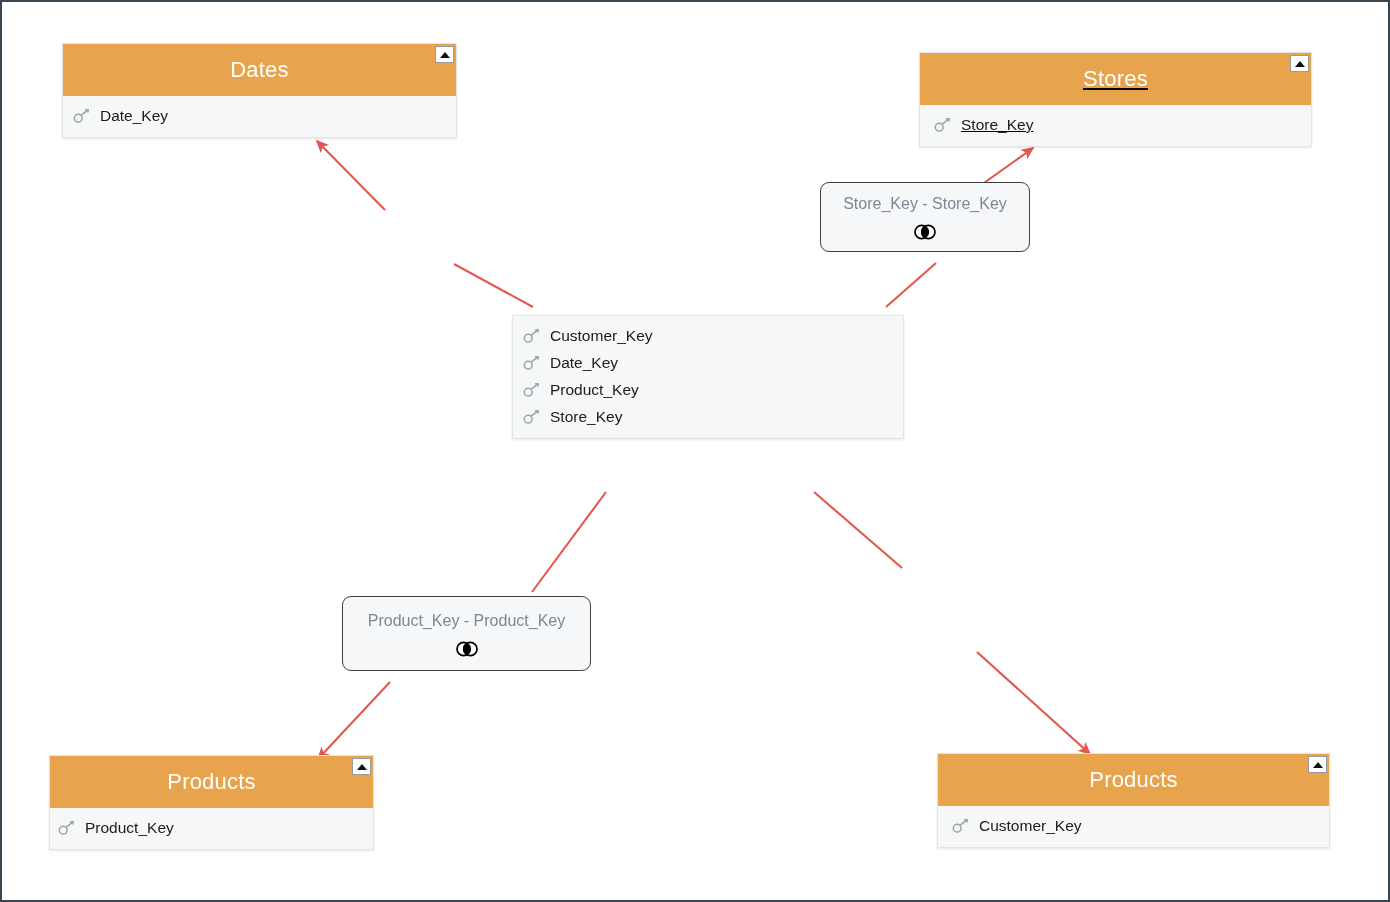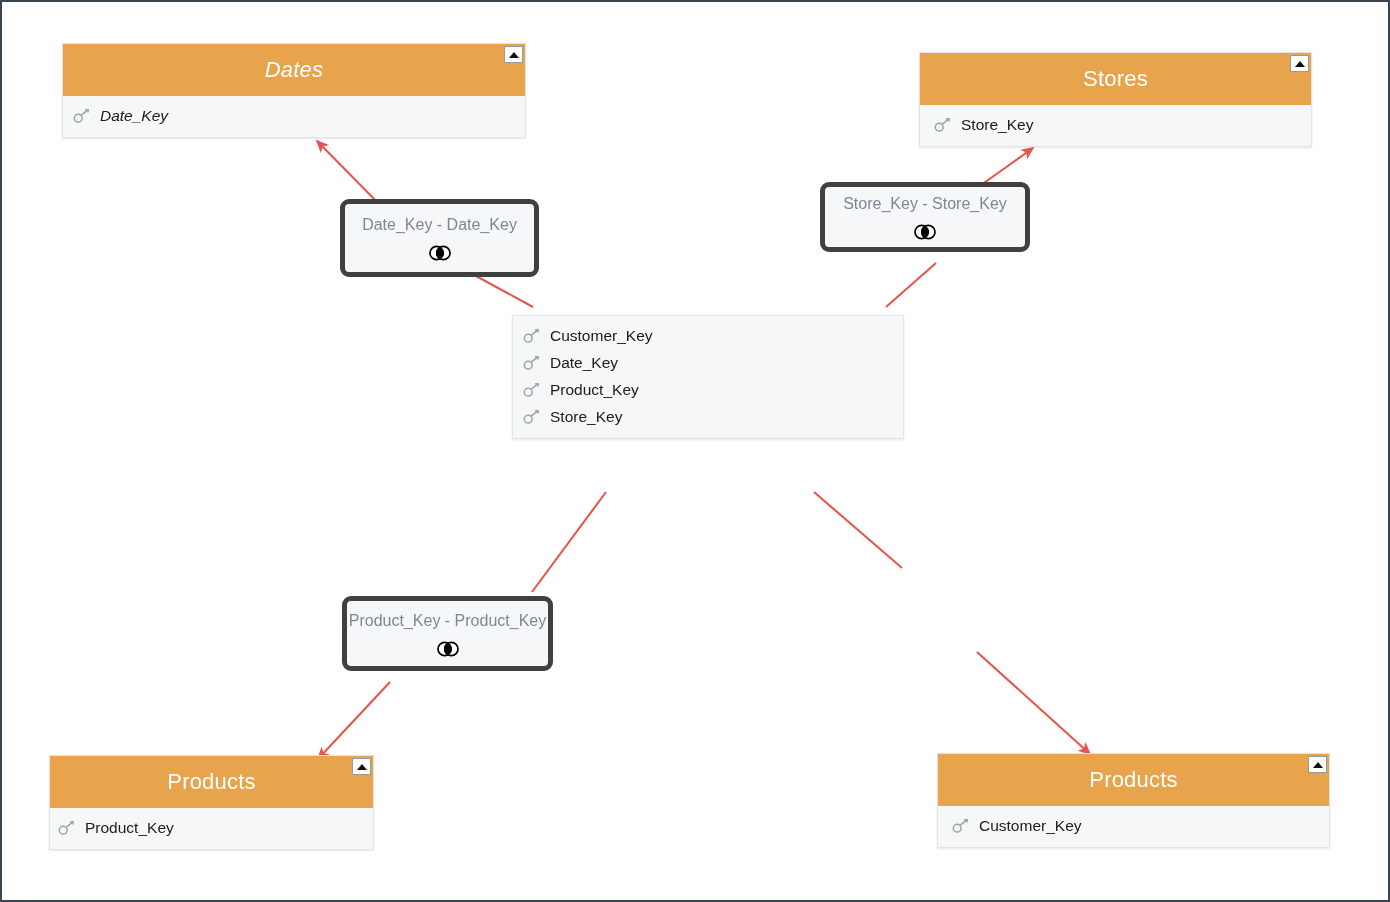--- a/index.html
+++ b/index.html
@@ -89,21 +89,21 @@
     color: #1b1b1b;
     line-height: 1;
     white-space: nowrap;
   }
 
   
   .rel-node {
     position: absolute;
     box-sizing: border-box;
     background: #f6f7f8;
-    border: 5px solid #404040;
+    border: 1px solid #404040;
     border-radius: 9px;
     display: flex;
     flex-direction: column;
     align-items: center;
     justify-content: center;
     padding: 8px 18px 6px 18px;
   }
   .rel-label {
     font-size: 16px;
     color: #7d8794;
@@ -142,41 +142,41 @@
       <line x1="604" y1="490" x2="530" y2="590" stroke="#e2584f" stroke-width="2.1"></line>
       <line x1="388" y1="680" x2="316" y2="757" stroke="#e2584f" stroke-width="2.1" marker-end="url(#arrowhead)"></line>
     </g>
 
     <g>
       <line x1="812" y1="490" x2="900" y2="566" stroke="#e2584f" stroke-width="2.1"></line>
       <line x1="975" y1="650" x2="1088" y2="752" stroke="#e2584f" stroke-width="2.1" marker-end="url(#arrowhead)"></line>
     </g>
   </svg>
 
-  <div class="table-node" style="left:60px; top:41px; width:464px;font-style:italic;">
+  <div class="table-node" style="left:60px; top:41px; width:395px;">
     <div class="table-header">
       <div class="table-title">Dates</div>
       <div class="collapse-btn">
           <div class="tri"></div>
         </div>
     </div>
     <div class="table-body">
       <div class="field-row">
         <svg class="key-icon" viewBox="0 0 18 16" xmlns="http://www.w3.org/2000/svg">
           <circle cx="5.2" cy="10.2" r="3.9" fill="none" stroke="#9aa3b0" stroke-width="1.5"></circle>
           <line x1="7.9" y1="7.4" x2="15.4" y2="1.6" stroke="#9aa3b0" stroke-width="1.5"></line>
           <line x1="12.0" y1="1.9" x2="15.6" y2="1.9" stroke="#9aa3b0" stroke-width="1.5"></line>
           <line x1="15.0" y1="1.1" x2="15.0" y2="4.4" stroke="#9aa3b0" stroke-width="1.5"></line>
         </svg>
         <span class="field-name">Date_Key</span>
       </div>
     </div>
   </div>
 
-  <div class="table-node" style="left:917px; top:50px; width:393px;">
+  <div class="table-node" style="left:917px; top:50px; width:393px;text-decoration:underline;">
     <div class="table-header">
       <div class="table-title">Stores</div>
       <div class="collapse-btn">
           <div class="tri"></div>
         </div>
     </div>
     <div class="table-body">
       <div class="field-row" style="padding-left:14px;">
         <svg class="key-icon" viewBox="0 0 18 16" xmlns="http://www.w3.org/2000/svg">
           <circle cx="5.2" cy="10.2" r="3.9" fill="none" stroke="#9aa3b0" stroke-width="1.5"></circle>
@@ -263,39 +263,31 @@
           <circle cx="5.2" cy="10.2" r="3.9" fill="none" stroke="#9aa3b0" stroke-width="1.5"></circle>
           <line x1="7.9" y1="7.4" x2="15.4" y2="1.6" stroke="#9aa3b0" stroke-width="1.5"></line>
           <line x1="12.0" y1="1.9" x2="15.6" y2="1.9" stroke="#9aa3b0" stroke-width="1.5"></line>
           <line x1="15.0" y1="1.1" x2="15.0" y2="4.4" stroke="#9aa3b0" stroke-width="1.5"></line>
         </svg>
         <span class="field-name">Customer_Key</span>
       </div>
     </div>
   </div>
 
-  <div class="rel-node" style="left:338px; top:197px; width:199px; height:78px;">
-    <div class="rel-label">Date_Key - Date_Key</div>
-    <svg class="join-icon" viewBox="0 0 26 16" xmlns="http://www.w3.org/2000/svg">
-      <circle cx="9.6" cy="8" r="6.6" fill="#ffffff" stroke="#000000" stroke-width="1.7"></circle>
-      <circle cx="16.4" cy="8" r="6.6" fill="#ffffff" stroke="#000000" stroke-width="1.7"></circle>
-      <path d="M13,1.9 A6.6,6.6 0 0 1 13,14.1 A6.6,6.6 0 0 1 13,1.9 Z" fill="#000000"></path>
-    </svg>
-  </div>
 
   <div class="rel-node" style="left:818px; top:180px; width:210px; height:70px;">
     <div class="rel-label">Store_Key - Store_Key</div>
     <svg class="join-icon" viewBox="0 0 26 16" xmlns="http://www.w3.org/2000/svg">
       <circle cx="9.6" cy="8" r="6.6" fill="#ffffff" stroke="#000000" stroke-width="1.7"></circle>
       <circle cx="16.4" cy="8" r="6.6" fill="#ffffff" stroke="#000000" stroke-width="1.7"></circle>
       <path d="M13,1.9 A6.6,6.6 0 0 1 13,14.1 A6.6,6.6 0 0 1 13,1.9 Z" fill="#000000"></path>
     </svg>
   </div>
 
-  <div class="rel-node" style="left:340px; top:594px; width:211px; height:75px;">
+  <div class="rel-node" style="left:340px; top:594px; width:249px; height:75px;">
     <div class="rel-label">Product_Key - Product_Key</div>
     <svg class="join-icon" viewBox="0 0 26 16" xmlns="http://www.w3.org/2000/svg">
       <circle cx="9.6" cy="8" r="6.6" fill="#ffffff" stroke="#000000" stroke-width="1.7"></circle>
       <circle cx="16.4" cy="8" r="6.6" fill="#ffffff" stroke="#000000" stroke-width="1.7"></circle>
       <path d="M13,1.9 A6.6,6.6 0 0 1 13,14.1 A6.6,6.6 0 0 1 13,1.9 Z" fill="#000000"></path>
     </svg>
   </div>
 
 
 </div>

